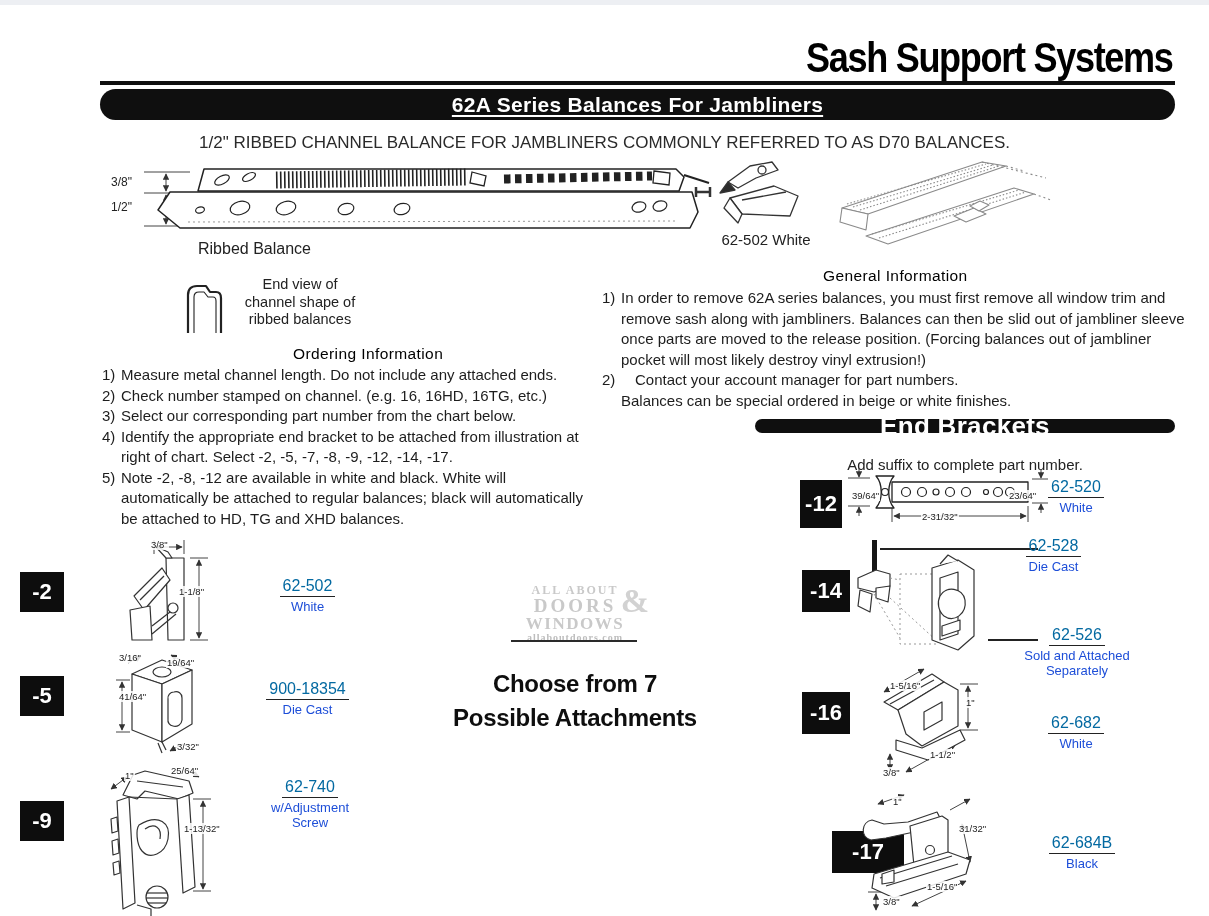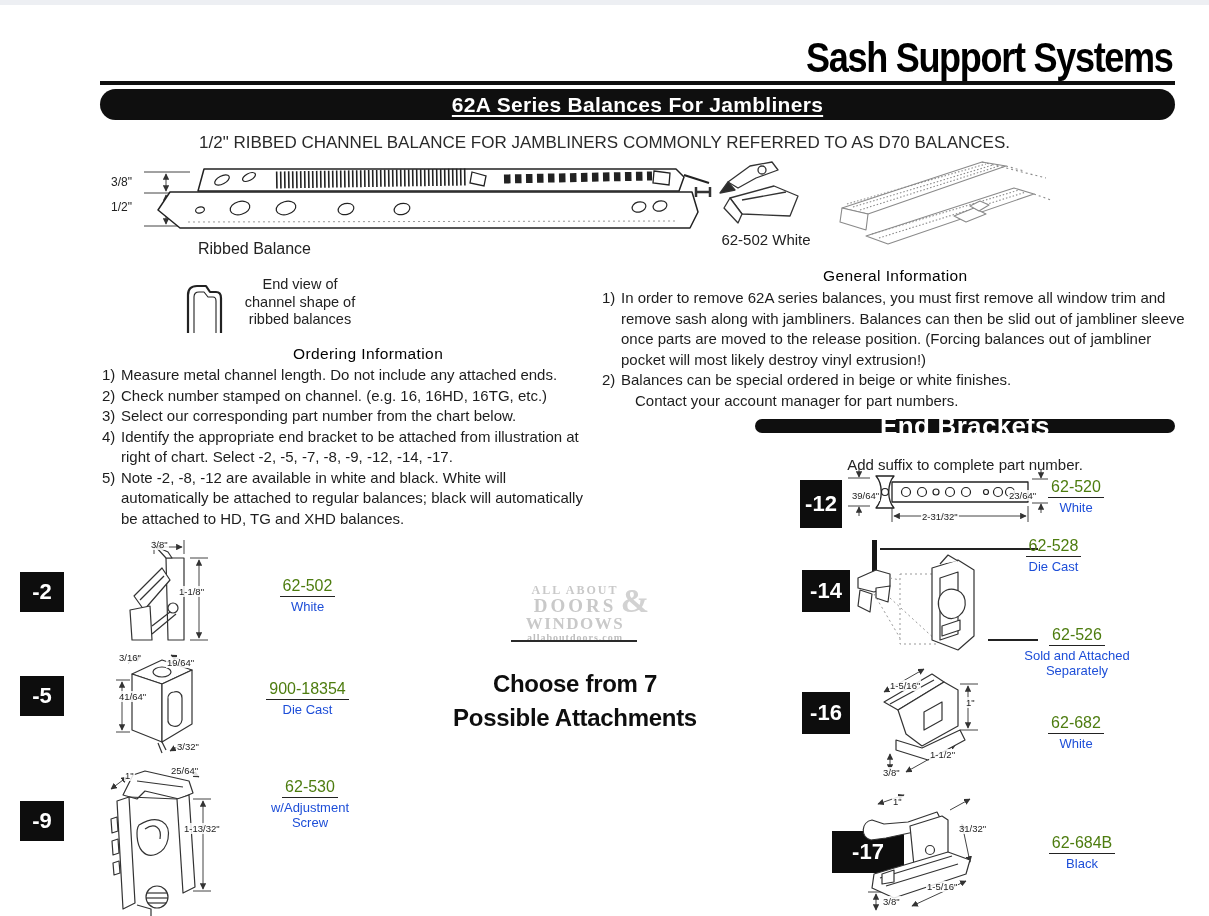--- a/index.html
+++ b/index.html
@@ -19,21 +19,21 @@
   .lbl{position:absolute;font-size:15px;color:#222;white-space:nowrap;}
   .heading{position:absolute;font-size:15.5px;color:#000000;letter-spacing:.4px;white-space:nowrap;}
   .cap{position:absolute;text-align:center;font-size:14.5px;line-height:17.5px;color:#222;}
   .list{position:absolute;display:flex;flex-direction:column;font-size:15px;line-height:20.5px;color:#1d1d1d;}
   .li{display:flex;}
   .li .num{flex:none;width:19px;}
   .li .txt{flex:1;}
   .chip{position:absolute;background:#0d0d0d;color:#fff;font-weight:bold;font-size:22px;
         width:44px;height:40px;display:flex;align-items:center;justify-content:center;}
   .part{position:absolute;display:flex;flex-direction:column;align-items:center;text-align:center;}
-  .part .pnum{font-size:16px;color:#4d7c0f;border-bottom:1.5px solid #222;padding:0 3px 1px;white-space:nowrap;}
+  .part .pnum{font-size:16px;color:#0369a1;border-bottom:1.5px solid #222;padding:0 3px 1px;white-space:nowrap;}
   .part .pdesc{font-size:13px;color:#1d4ed8;margin-top:2px;line-height:15px;}
   .dim{position:absolute;font-size:9.5px;line-height:11px;color:#222;background:rgba(255,255,255,.85);
        padding:0 1px;white-space:nowrap;}
   .callout{position:absolute;height:2px;background:#222;}
   .wm{position:absolute;left:505px;top:584px;width:140px;text-align:center;
       font-family:"Liberation Serif",serif;color:#c9c9c9;font-weight:bold;}
   .wm .w1{font-size:12px;letter-spacing:2px;line-height:13px;}
   .wm .w2{font-size:19px;letter-spacing:3px;line-height:18px;}
   .wm .w3{font-size:17px;letter-spacing:1.5px;line-height:17px;}
   .wm .w4{font-size:10px;letter-spacing:1px;color:#bdbdbd;line-height:12px;}
@@ -134,22 +134,22 @@
 
   <div class="heading" style="left:823px;top:267px">General Information</div>
   <div class="list" style="left:602px;top:288px;width:585px">
     <div class="li">
       <span class="num">1)</span>
       <span class="txt">In order to remove 62A series balances, you must first remove all window trim and remove sash along with jambliners. Balances can then be slid out of jambliner sleeve once parts are moved to the release position. (Forcing balances out of jambliner pocket will most likely destroy vinyl extrusion!)</span>
     </div>
     <div class="li">
       <span class="num">2)</span>
       <span class="txt">
+        <span style="display:block;margin-left:14px">Contact your account manager for part numbers.</span>
         <span style="display:block">Balances can be special ordered in beige or white finishes.</span>
-        <span style="display:block;margin-left:14px">Contact your account manager for part numbers.</span>
       </span>
     </div>
   </div>
 
   <svg class="abs" style="left:180px;top:279px" width="50" height="58" viewBox="0 0 50 58">
     <path d="M8,54 L8,16 Q8,7 17,7 L26,7 L30,13 L36,13 Q41,13 41,19 L41,54" fill="none" stroke="#222" stroke-width="2.2" stroke-linejoin="round"></path>
     <path d="M14,54 L14,18 Q14,13 19,13 L24,13 L28,18 L33,18 Q36,18 36,22 L36,54" fill="none" stroke="#222" stroke-width="1.1" stroke-linejoin="round"></path>
   </svg>
   <div class="cap" style="left:238px;top:276px;width:124px">
     <span style="display:block">End view of</span>
@@ -398,21 +398,21 @@
       <line x1="54" y1="132" x2="74" y2="132"></line>
         <line x1="53" y1="137" x2="75" y2="137"></line>
         <line x1="55" y1="142" x2="73" y2="142"></line>
       <path d="M44,144 L58,148 L58,155" fill="none"></path>
     </g>
   </svg>
   <span class="dim" style="left:124px;top:770px">1"</span>
   <span class="dim" style="left:170px;top:765px">25/64"</span>
   <span class="dim" style="left:183px;top:823px">1-13/32"</span>
   <div class="part" style="left:255px;top:778px;width:110px">
-    <span class="pnum">62-530</span>
+    <span class="pnum">62-740</span>
     <span class="pdesc">w/Adjustment Screw</span>
   </div>
 
   <div class="wm">
     <span class="amp">&amp;</span>
     <div class="w1">ALL ABOUT</div>
     <div class="w2">DOORS</div>
     <div class="w3">WINDOWS</div>
     <div class="w4">allaboutdoors.com</div>
   </div>

